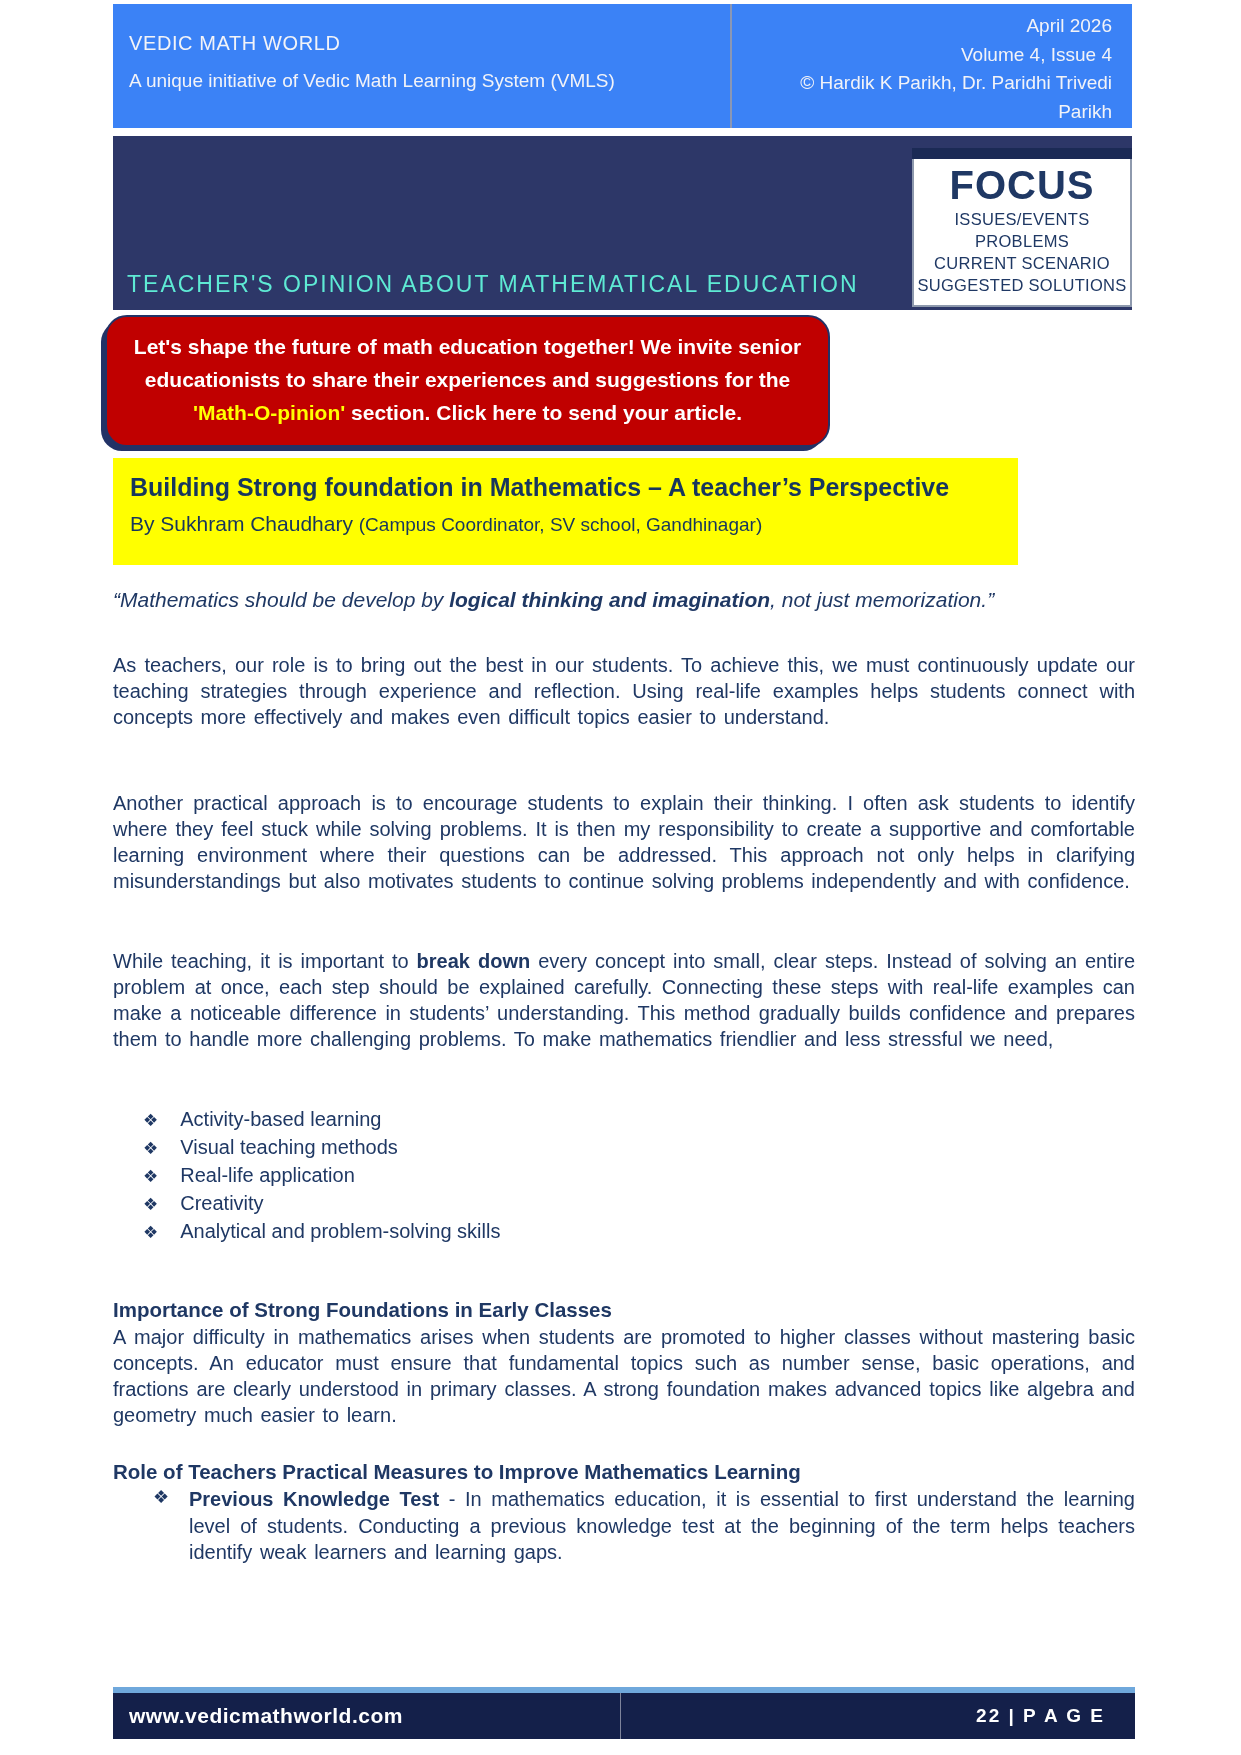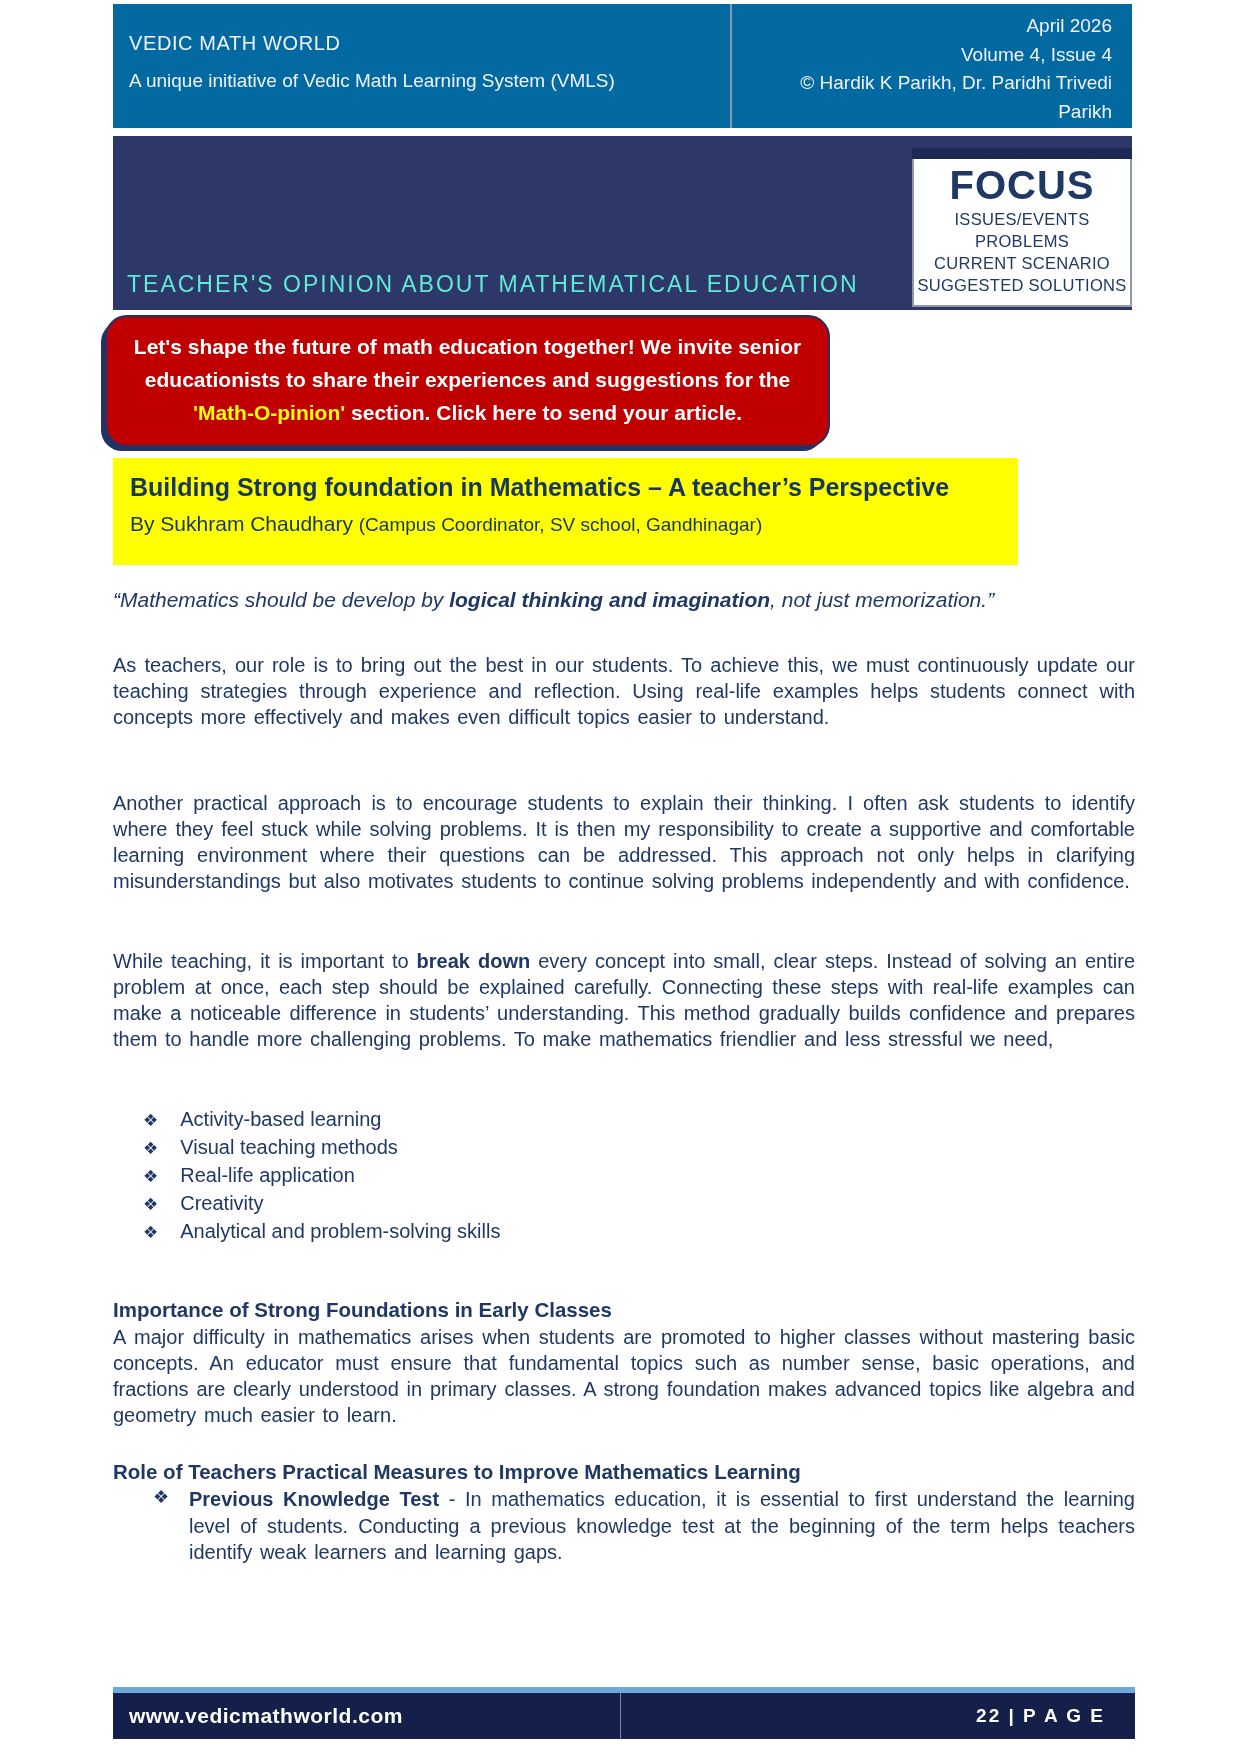--- a/index.html
+++ b/index.html
@@ -1,21 +1,21 @@
 <!DOCTYPE html>
 <html><head>
 <meta charset="utf-8">
 <style>
   html,body{margin:0;padding:0;background:#ffffff;}
   .page{position:relative;width:1241px;height:1755px;background:#ffffff;overflow:hidden;
         font-family:"Liberation Sans",sans-serif;color:#1F3864;}
 
   
   .topbar{position:absolute;left:113px;top:4px;width:1019px;height:124px;
-          background:#0369a1;color:#f2f3f8;display:flex;box-sizing:border-box;}
+          background:#3b82f6;color:#f2f3f8;display:flex;box-sizing:border-box;}
   .topbar-left{flex:1;padding:28px 0 0 16px;}
   .brand{font-size:20px;letter-spacing:.6px;margin-bottom:15px;}
   .tagline{font-size:19px;}
   .topbar-right{width:402px;box-sizing:border-box;border-left:2px solid #8a97b5;
                 text-align:right;padding:8px 20px 0 0;font-size:19px;line-height:28.5px;}
 
   
   .banner{position:absolute;left:113px;top:136px;width:1019px;height:174px;background:#2D3768;color:#ffffff;}
   .banner-title{position:absolute;left:12px;top:22px;display:flex;align-items:center;font-weight:700;}
   .banner-title .t1{font-size:45px;letter-spacing:2px;}

